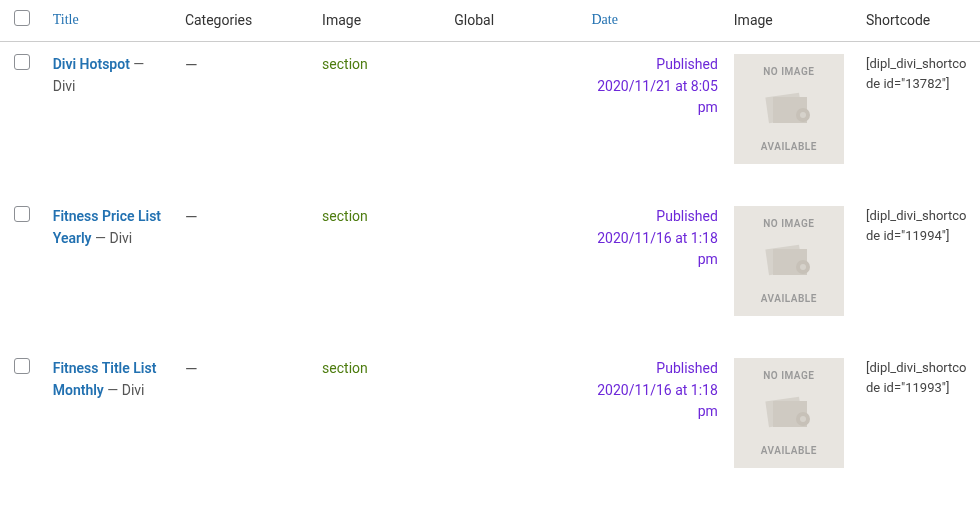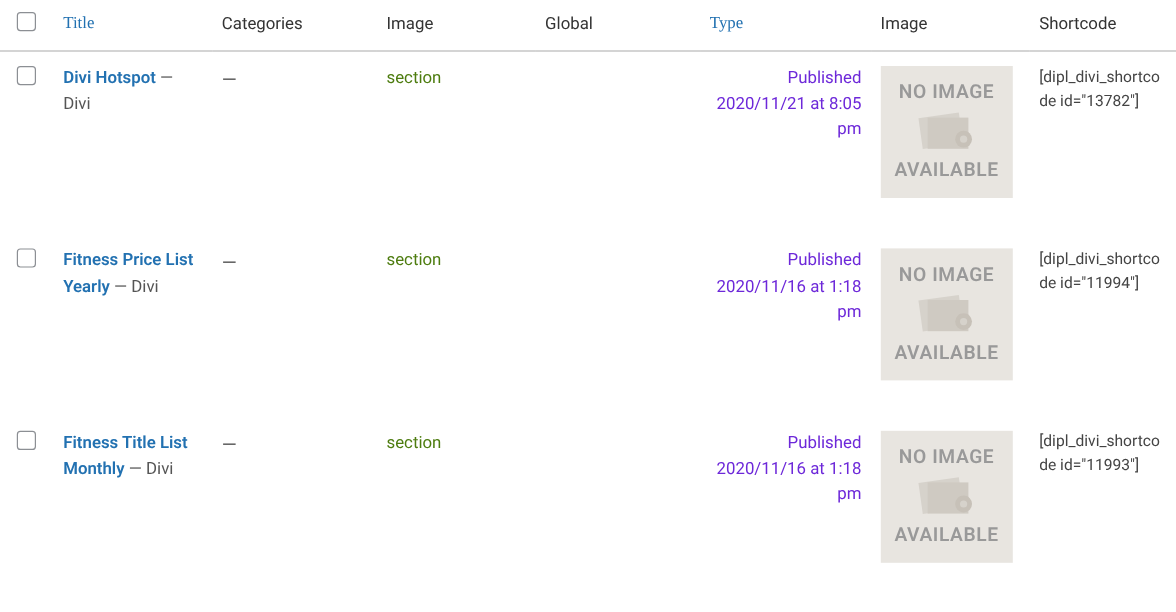--- a/index.html
+++ b/index.html
@@ -87,21 +87,21 @@
       width: 110px;
       height: 110px;
       background: #e8e5e0;
       position: relative;
       display: flex;
       align-items: center;
       justify-content: center;
       flex-direction: column;
     }
     .thumb-txt {
-      font-size: 16px;
+      font-size: 10px;
       letter-spacing: 0.5px;
       color: #999;
       font-weight: 600;
       text-align: left;
     }
     .thumb-txt.top { position: absolute; top: 10px; }
     .thumb-txt.bot { position: absolute; bottom: 10px; margin-top: 23px; }
     .thumb-svg { width: 56px; height: 40px; }
   </style>
 </head>
@@ -120,21 +120,21 @@
   </colgroup>
   <thead>
     <tr>
       <th class="col-cb">
         <input type="checkbox" class="checkbox" style="">
       </th>
       <th class="sortable">Title</th>
       <th>Categories</th>
       <th>Image</th>
       <th>Global</th>
-      <th class="sortable">Type</th>
+      <th class="sortable">Date</th>
       <th>Image</th>
       <th>Shortcode</th>
     </tr>
   </thead>
   <tbody id="tbody">
 
   <tr>
     <td class="cb-cell">
       <input type="checkbox" class="checkbox" style="">
     </td>

